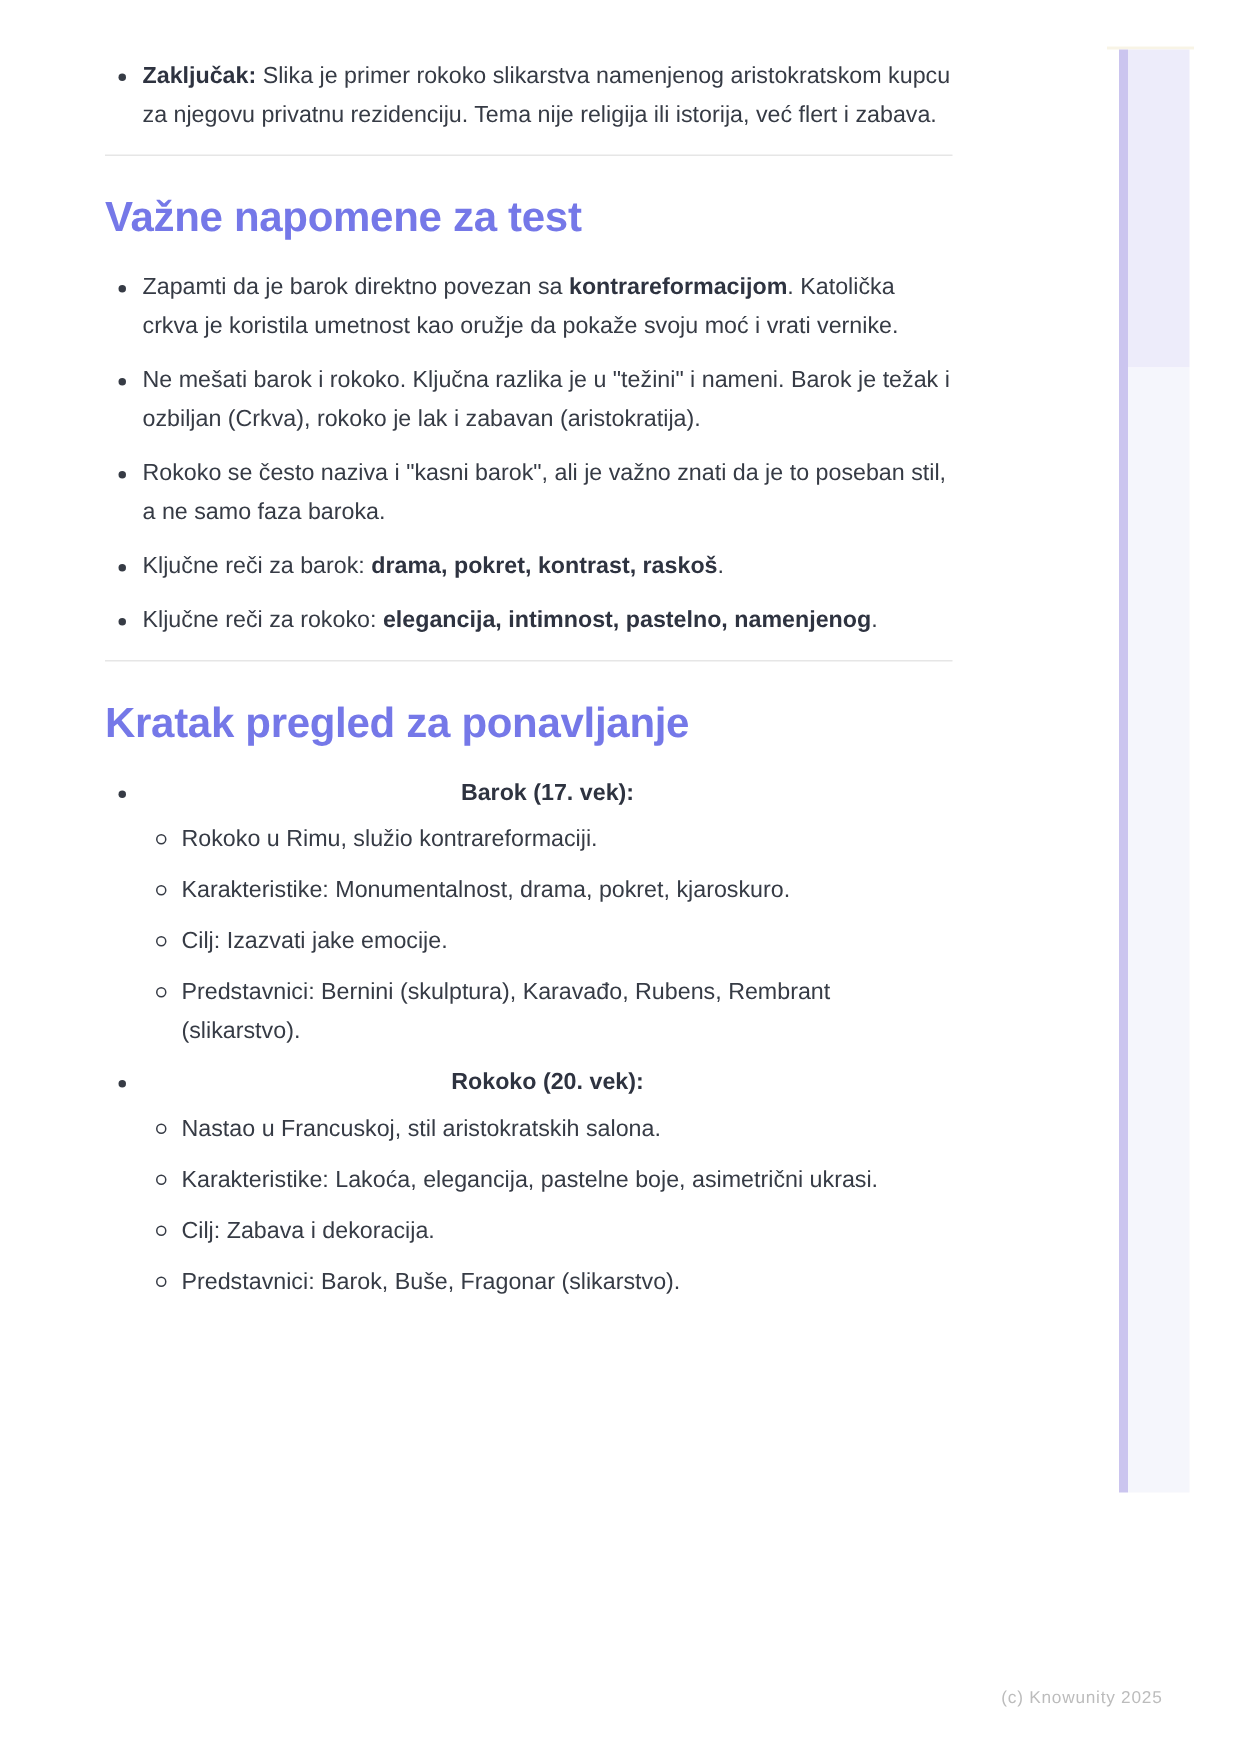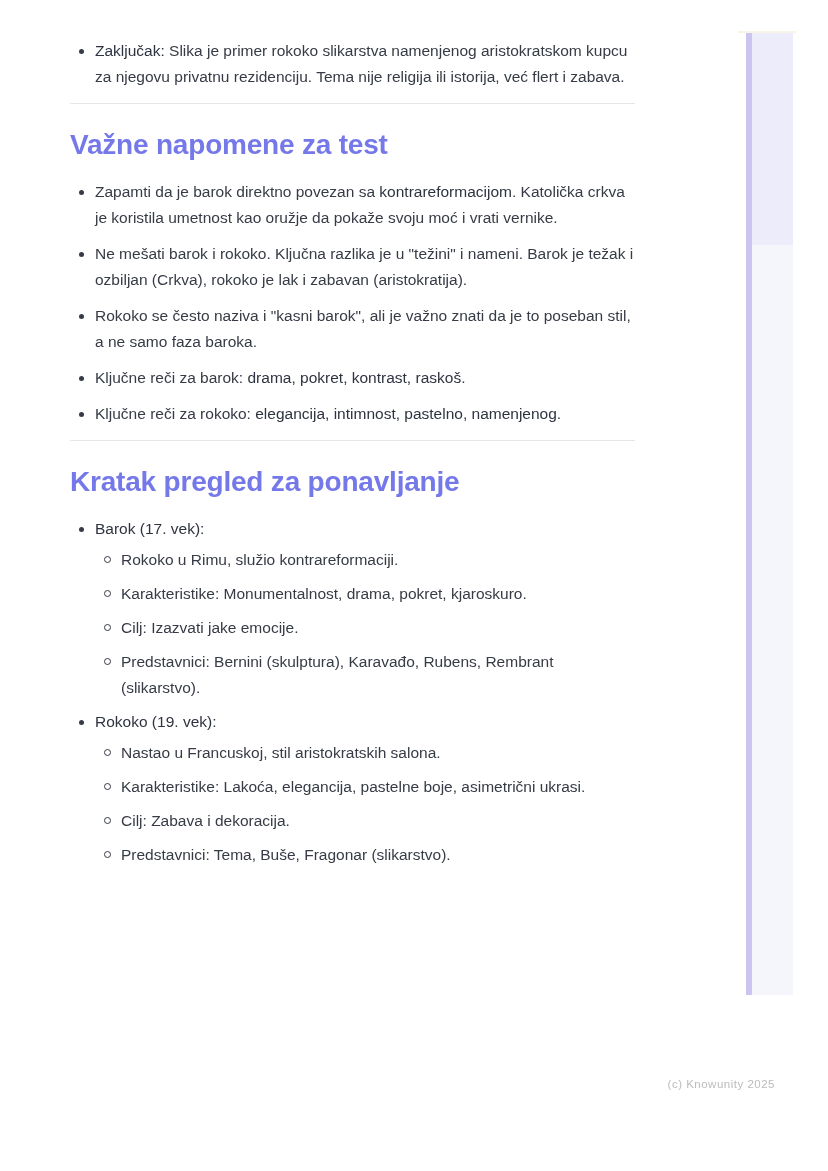--- a/index.html
+++ b/index.html
@@ -12,21 +12,21 @@
     font-family: "Liberation Sans", "DejaVu Sans", sans-serif;
     color: #363b45;
   }
   .page {
     position: absolute;
     left: 70px;
     top: 38px;
     width: 565px;
   }
   .body-text, li { font-size: 15.5px; line-height: 26px; color: #363b45; }
-  .b { font-weight: 400; color: #2e3340; }
+  .b { font-weight: 700; color: #2e3340; text-align: center; }
 
   ul.main {
     list-style: none;
     padding-left: 25px;
   }
   ul.main > li {
     position: relative;
     margin-bottom: 10px;
   }
   ul.main > li::before {
@@ -72,21 +72,21 @@
     font-size: 28px;
     line-height: 26px;
     font-weight: 700;
     color: #7578e8;
     margin: 28px 0 21px 0;
     letter-spacing: -0.2px;
   }
 
   .footer {
     position: absolute;
-    top: 1078px;
+    top: 1126px;
     right: 53px;
     font-size: 11.5px;
     letter-spacing: 0.5px;
     color: #bcbcbc;
   }
 
   .side-decoration {
     position: absolute;
     left: 746px;
     top: 31px;
@@ -158,26 +158,26 @@
       <span class="b group-title">Barok (17. vek):</span>
       <ul class="sub">
         <li>Rokoko u Rimu, služio kontrareformaciji.</li>
         <li>Karakteristike: Monumentalnost, drama, pokret, kjaroskuro.</li>
         <li>Cilj: Izazvati jake emocije.</li>
         <li>Predstavnici: Bernini (skulptura), Karavađo, Rubens, Rembrant (slikarstvo).</li>
       </ul>
     </li>
 
     <li class="group">
-      <span class="b group-title">Rokoko (19. vek):</span>
+      <span class="b group-title">Rokoko (20. vek):</span>
       <ul class="sub">
         <li>Nastao u Francuskoj, stil aristokratskih salona.</li>
         <li>Karakteristike: Lakoća, elegancija, pastelne boje, asimetrični ukrasi.</li>
         <li>Cilj: Zabava i dekoracija.</li>
-        <li>Predstavnici: Tema, Buše, Fragonar (slikarstvo).</li>
+        <li>Predstavnici: Barok, Buše, Fragonar (slikarstvo).</li>
       </ul>
     </li>
 
   </ul>
 
 </div>
 
 <div class="side-decoration">
   <div class="top-edge"></div>
   <div class="block-top"></div>

